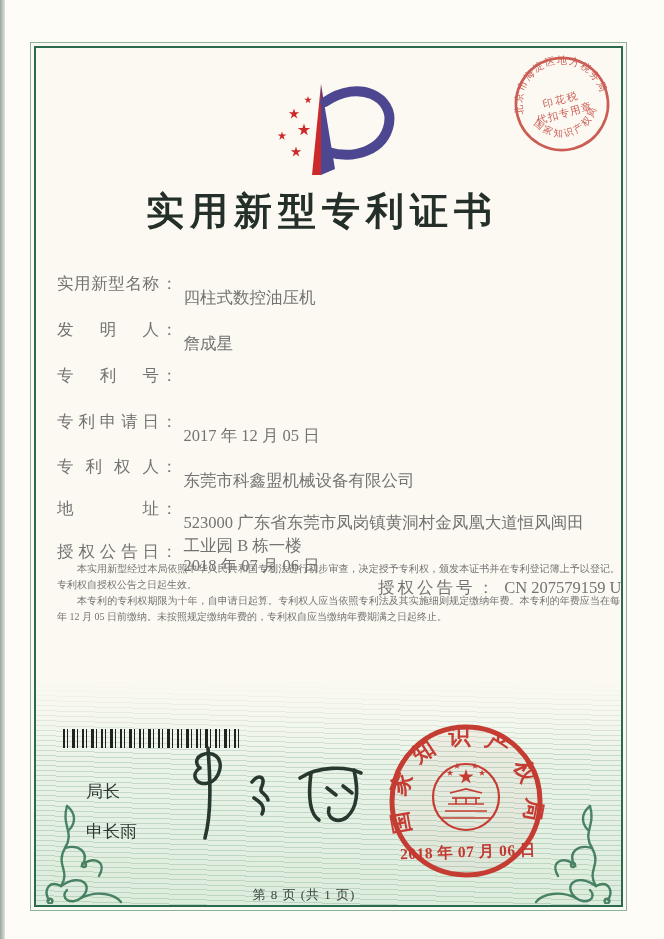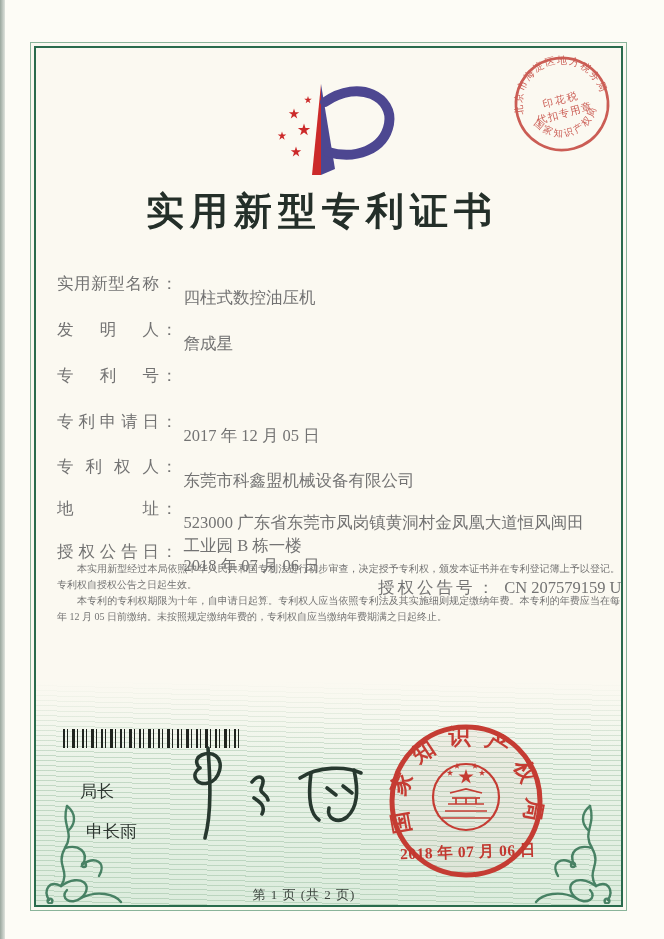--- a/index.html
+++ b/index.html
@@ -48,21 +48,21 @@
   .grant-right .glabel{letter-spacing:3px;}
   .paras{position:absolute;left:57px;right:44px;top:561px;}
   .paras p{margin:0;font-size:10px;line-height:16px;text-align:justify;
     text-indent:2em;color:#737373;}
   .barcode{position:absolute;left:63px;top:729px;width:178px;height:19px;
     background:repeating-linear-gradient(90deg,
       #20241f 0 2px,transparent 2px 4px,
       #20241f 4px 5px,transparent 5px 9px,
       #20241f 9px 12px,transparent 12px 14px,
       #20241f 14px 15px,transparent 15px 19px);}
-  .signer-title{position:absolute;left:80px;top:780px;font-size:17px;color:#2f3832;
+  .signer-title{position:absolute;left:86px;top:780px;font-size:17px;color:#2f3832;
     font-family:Liberation Mono, monospace;}
   .signer-name{position:absolute;left:86px;top:820px;font-size:17px;color:#2f3832;
     font-family:"Liberation Sans","DejaVu Sans",sans-serif;}
   .signature{position:absolute;left:150px;top:736px;}
   .seal{position:absolute;left:386px;top:721px;}
   .seal-date{position:absolute;left:392px;top:842px;width:152px;text-align:center;
     font-size:15.5px;color:#c2372f;letter-spacing:.5px;transform:rotate(-2deg);font-weight:600;}
   .footer{position:absolute;left:0;right:56px;top:886px;text-align:center;
     font-size:13px;letter-spacing:1px;color:#3b433d;}
   .ornament{position:absolute;bottom:6px;}
@@ -226,14 +226,14 @@
         <path d="M66,77 H94"></path>
         <path d="M62,83 H98"></path>
         <path d="M59,90 H101"></path>
         <path d="M70,77 V83 M80,77 V83 M90,77 V83"></path>
         <path d="M56,97 H104"></path>
       </g>
     </g>
   </svg>
   <div class="seal-date">2018 年 07 月 06 日</div>
 
-  <div class="footer">第 1 页 (共 2 页)</div>
+  <div class="footer">第 8 页 (共 1 页)</div>
 </div>
 
 </body></html>

